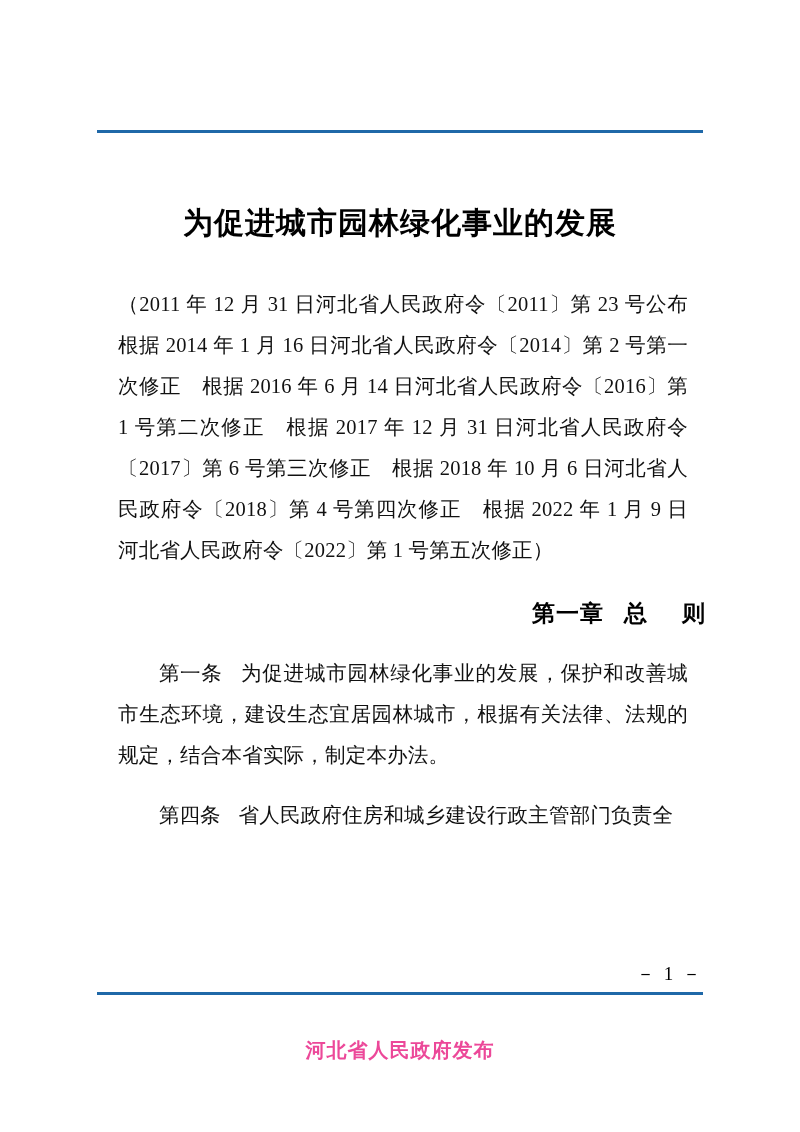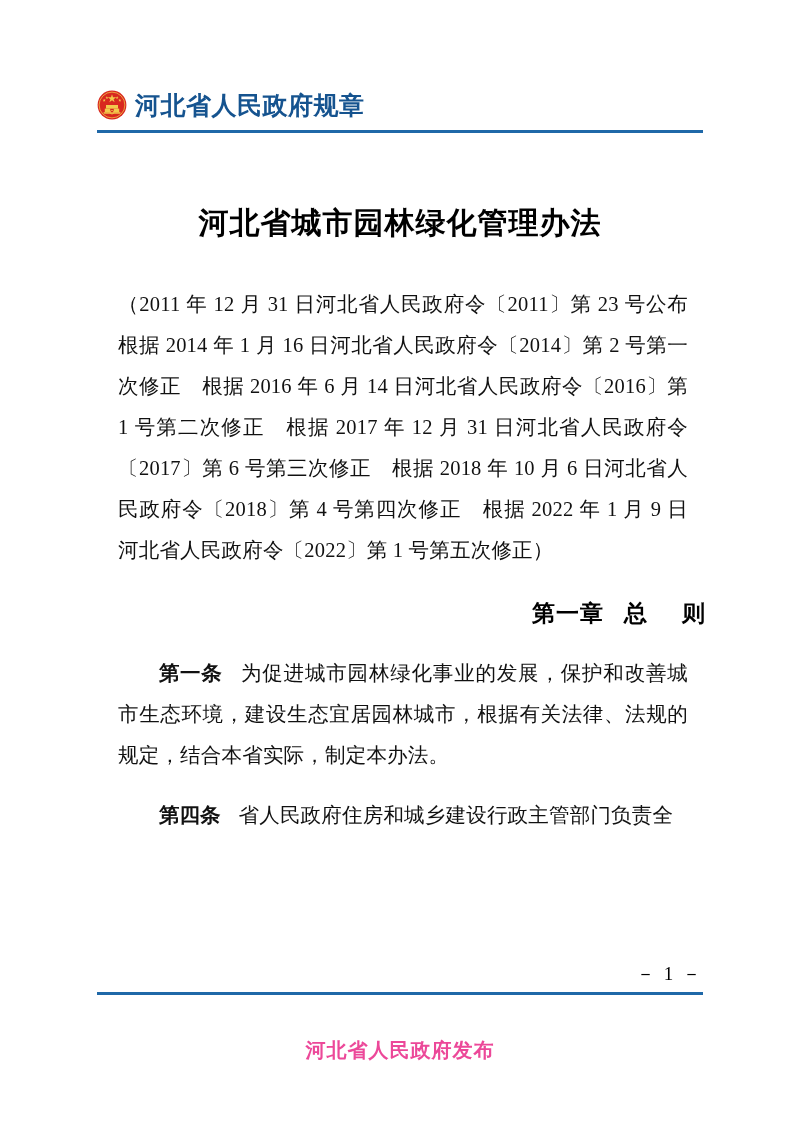--- a/index.html
+++ b/index.html
@@ -112,21 +112,21 @@
     display: inline-block;
     width: 20px;
   }
   .chapter .gap-wide {
     display: inline-block;
     width: 34px;
   }
 
   .art-label {
     font-family: "Liberation Sans", "DejaVu Sans", sans-serif;
-    font-weight: bold;
+    font-weight: normal;
     letter-spacing: 0;
   }
   .art-sep {
     display: inline-block;
     width: 18px;
   }
 
   
   .page-number {
     position: absolute;
@@ -159,44 +159,23 @@
     line-height: 1;
     color: #ec4899;
     letter-spacing: 1px;
   }
 </style>
 </head>
 <body>
 
 <div class="page">
 
-  <div class="masthead">
-    <svg class="emblem" viewBox="0 0 100 100">
-      <circle cx="50" cy="50" r="48" fill="#d8271f"></circle>
-      <circle cx="50" cy="50" r="43" fill="none" stroke="#f2c94c" stroke-width="2.5"></circle>
-
-      <polygon points="50,14 53.3,24.2 64,24.2 55.4,30.5 58.7,40.7 50,34.4 41.3,40.7 44.6,30.5 36,24.2 46.7,24.2" fill="#f2c94c"></polygon>
-
-      <polygon points="33,20 34.3,23.8 38.3,23.8 35.1,26.2 36.3,30 33,27.6 29.7,30 30.9,26.2 27.7,23.8 31.7,23.8" fill="#f2c94c"></polygon>
-      <polygon points="24,29 25.3,32.8 29.3,32.8 26.1,35.2 27.3,39 24,36.6 20.7,39 21.9,35.2 18.7,32.8 22.7,32.8" fill="#f2c94c"></polygon>
-      <polygon points="67,20 68.3,23.8 72.3,23.8 69.1,26.2 70.3,30 67,27.6 63.7,30 64.9,26.2 61.7,23.8 65.7,23.8" fill="#f2c94c"></polygon>
-      <polygon points="76,29 77.3,32.8 81.3,32.8 78.1,35.2 79.3,39 76,36.6 72.7,39 73.9,35.2 70.7,32.8 74.7,32.8" fill="#f2c94c"></polygon>
-
-      <rect x="26" y="62" width="48" height="12" fill="#f2c94c"></rect>
-      <rect x="30" y="50" width="40" height="12" fill="#f2c94c"></rect>
-      <rect x="22" y="74" width="56" height="5" fill="#f2c94c"></rect>
-      <rect x="44" y="63" width="12" height="11" fill="#d8271f"></rect>
-
-      <circle cx="50" cy="74" r="6" fill="none" stroke="#f2c94c" stroke-width="2.5"></circle>
-    </svg>
-    <div class="masthead-title">河北省人民政府规章</div>
-  </div>
   <div class="rule-top"></div>
 
-  <div class="doc-title">河北省城市园林绿化管理办法</div>
+  <div class="doc-title">为促进城市园林绿化事业的发展</div>
 
   <div class="body-col">
 
     <p class="para preamble">（2011 年 12 月 31 日河北省人民政府令〔2011〕第 23 号公布　根据 2014 年 1 月 16 日河北省人民政府令〔2014〕第 2 号第一次修正　根据 2016 年 6 月 14 日河北省人民政府令〔2016〕第 1 号第二次修正　根据 2017 年 12 月 31 日河北省人民政府令〔2017〕第 6 号第三次修正　根据 2018 年 10 月 6 日河北省人民政府令〔2018〕第 4 号第四次修正　根据 2022 年 1 月 9 日河北省人民政府令〔2022〕第 1 号第五次修正）</p>
 
     <div class="chapter">
       <span>第一章</span><span class="gap"></span><span>总</span><span class="gap-wide"></span><span>则</span>
     </div>
 
     <p class="para article">

